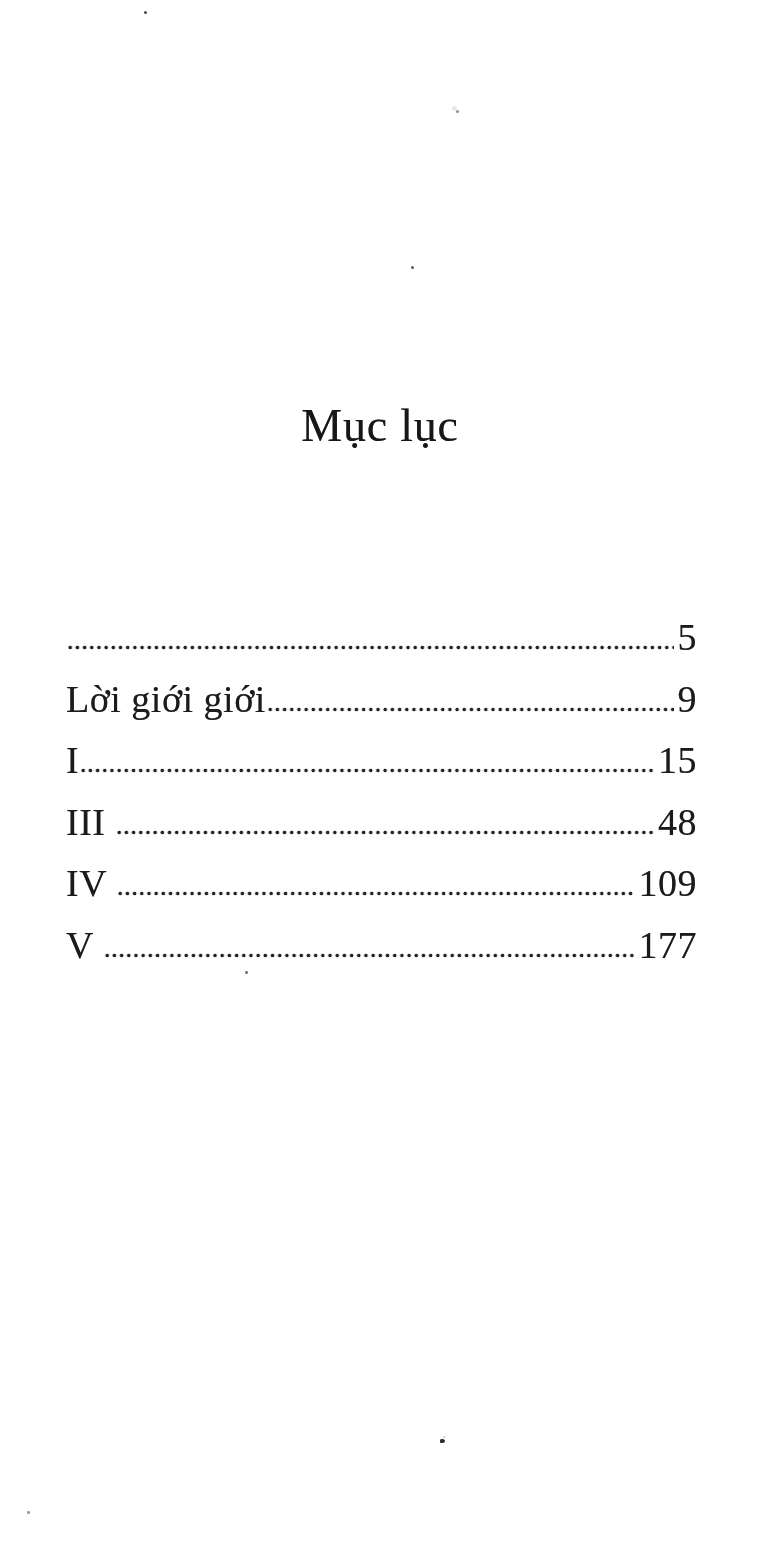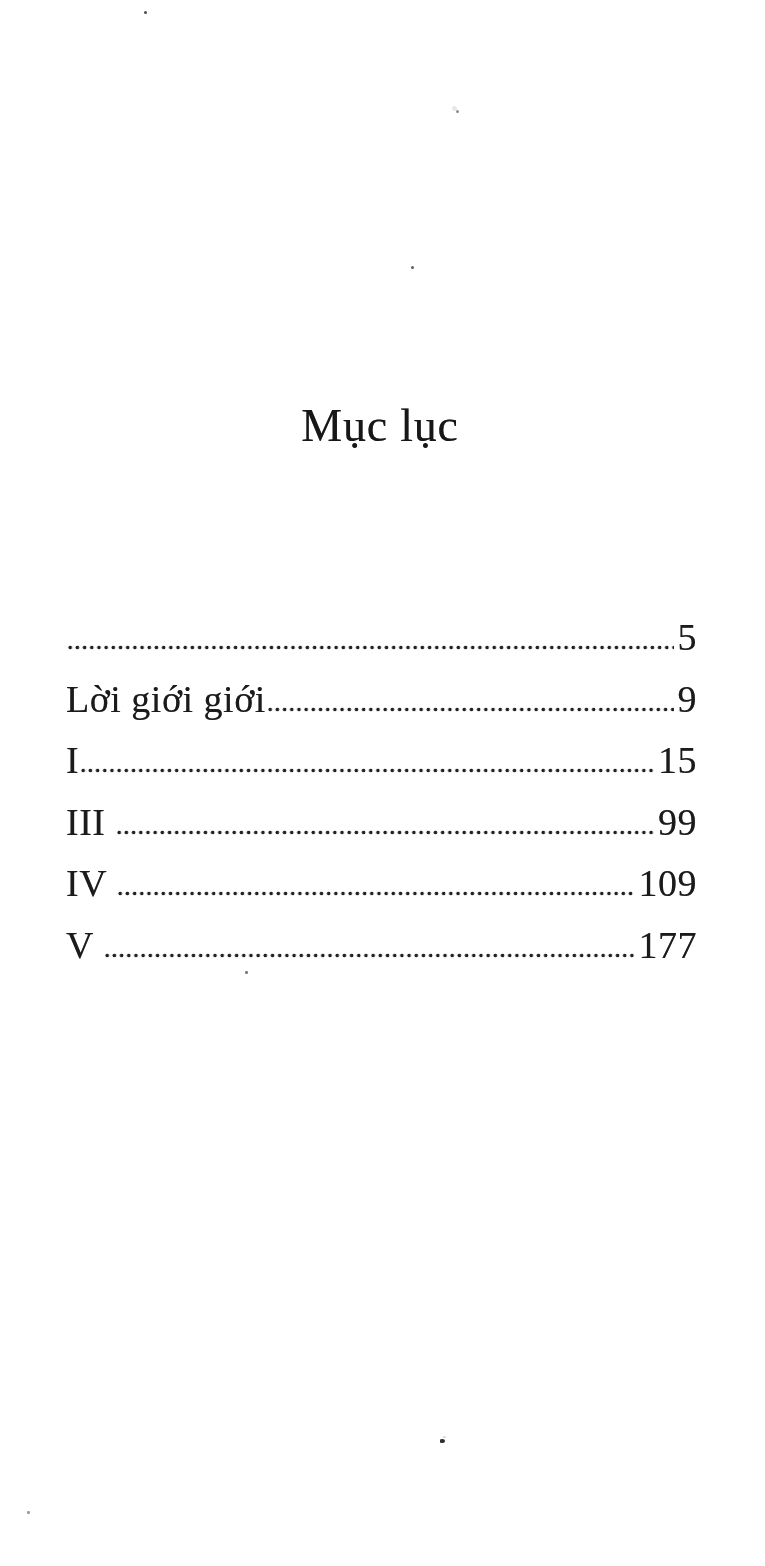--- a/index.html
+++ b/index.html
@@ -94,21 +94,21 @@
   <div class="toc-row">
     <span class="toc-label">I</span>
     <span class="toc-dots"></span>
     <span class="toc-page-num">15</span>
   </div>
 
 
   <div class="toc-row">
     <span class="toc-label">III </span>
     <span class="toc-dots"></span>
-    <span class="toc-page-num">99</span>
+    <span class="toc-page-num">48</span>
   </div>
 
   <div class="toc-row">
     <span class="toc-label">IV </span>
     <span class="toc-dots"></span>
     <span class="toc-page-num">109</span>
   </div>
 
   <div class="toc-row">
     <span class="toc-label">V </span>

